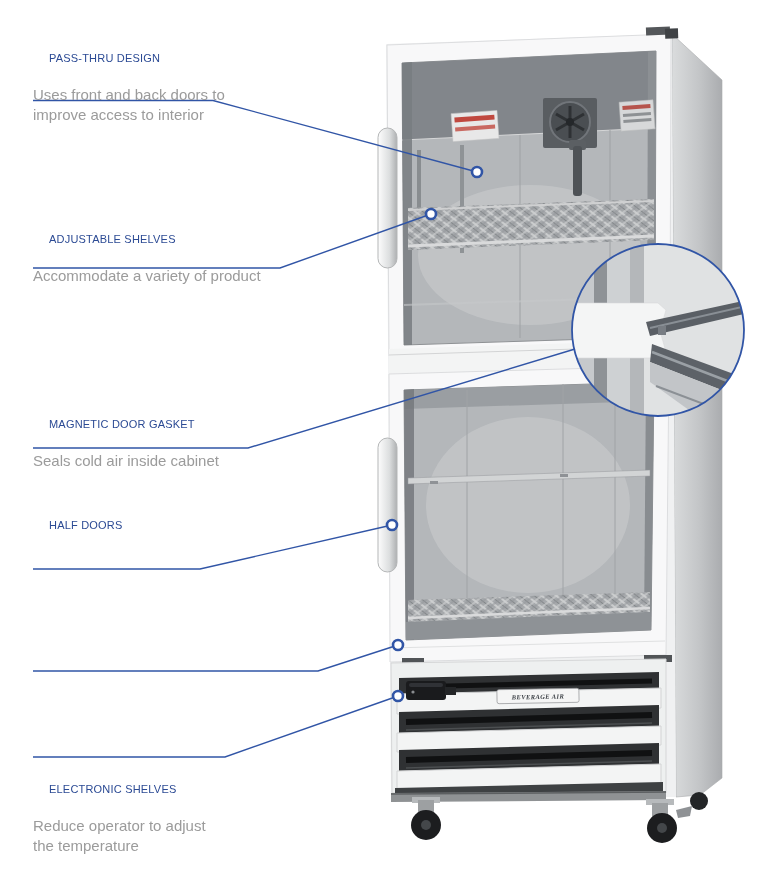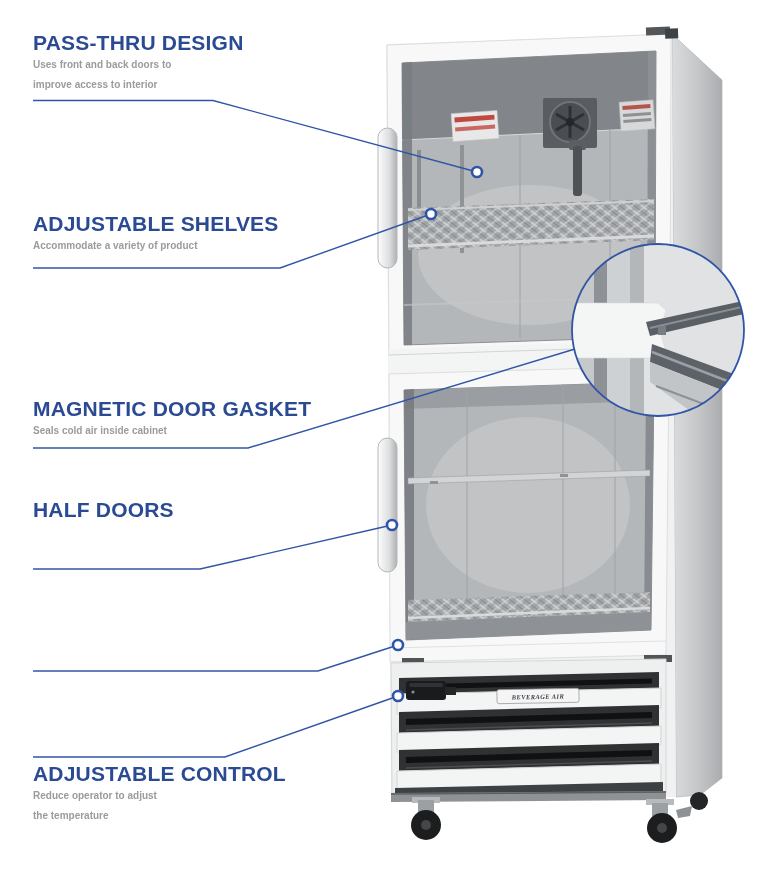--- a/index.html
+++ b/index.html
@@ -10,26 +10,26 @@
   }
   html,body{margin:0;padding:0;}
   body{
     width:770px;height:878px;position:relative;overflow:hidden;
     background:var(--background);
     font-family:"Liberation Sans",sans-serif;
   }
   .stage{position:absolute;left:0;top:0;width:770px;height:878px;}
   .callout{position:absolute;left:33px;width:330px;}
   .callout h3{
-    margin:0;font-size:21px;line-height:21px;font-weight:bold;
+    margin:16px;font-size:11px;line-height:21px;font-weight:normal;
     letter-spacing:.2px;color:var(--heading-blue);
   }
   .callout p{
-    margin:2px 0 0;font-size:10px;line-height:20px;
-    color:var(--description-gray);white-space:pre-line;font-weight:bold;
+    margin:2px 0 0;font-size:15px;line-height:20px;
+    color:var(--description-gray);white-space:pre-line;
   }
   #c1{top:32px}#c2{top:213px}#c3{top:398px}#c4{top:499px}#c5{top:622px}#c6{top:763px}
   svg{position:absolute;left:0;top:0;}
   .line{fill:none;stroke:var(--line-blue);stroke-width:1.4px;}
   .dot{fill:#fff;stroke:var(--line-blue);stroke-width:2.6px;}
   .ring{fill:none;stroke:var(--line-blue);stroke-width:1.8px;}
   .brand-text{font-family:"Liberation Serif",serif;font-size:6.5px;font-style:italic;
     font-weight:bold;fill:#3c4046;letter-spacing:.4px;}
 </style>
 </head>
@@ -252,18 +252,18 @@
 <div class="callout" id="c2">
   <h3>ADJUSTABLE SHELVES</h3>
   <p>Accommodate a variety of product</p>
 </div>
 <div class="callout" id="c4">
   <h3>HALF DOORS</h3>
 </div>
 <div class="callout" id="c5">
 </div>
 <div class="callout" id="c6">
-  <h3>ADJUSTABLE CONTROL</h3>
+  <h3>ELECTRONIC SHELVES</h3>
   <p>Reduce operator to adjust
 the temperature</p>
 </div>
 
 </div>
 
 </body></html>

